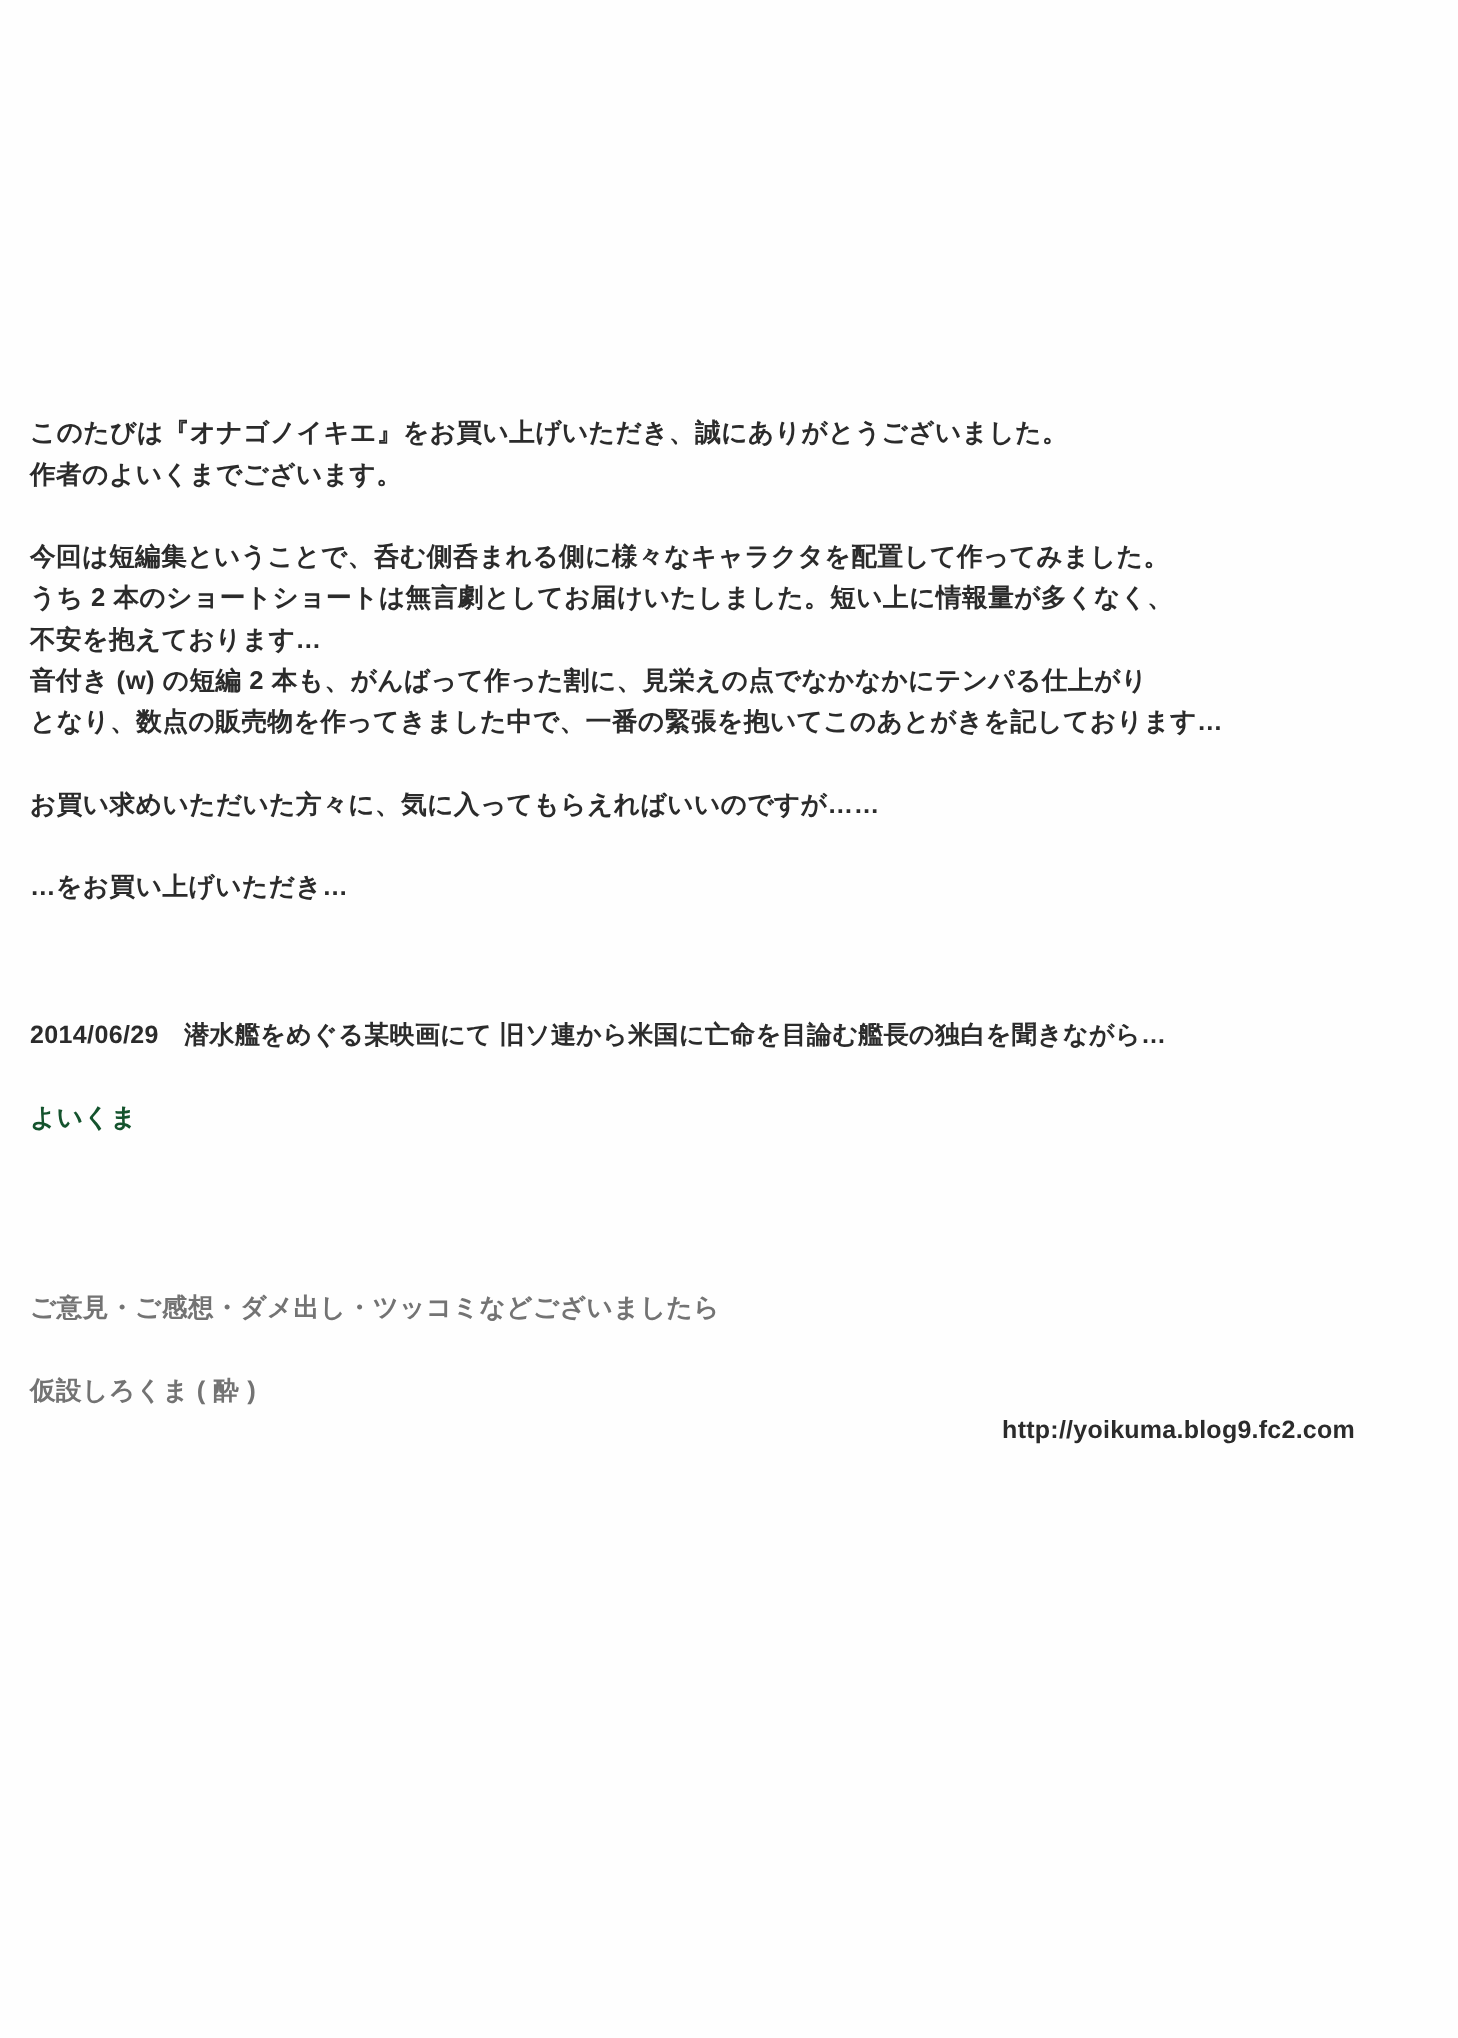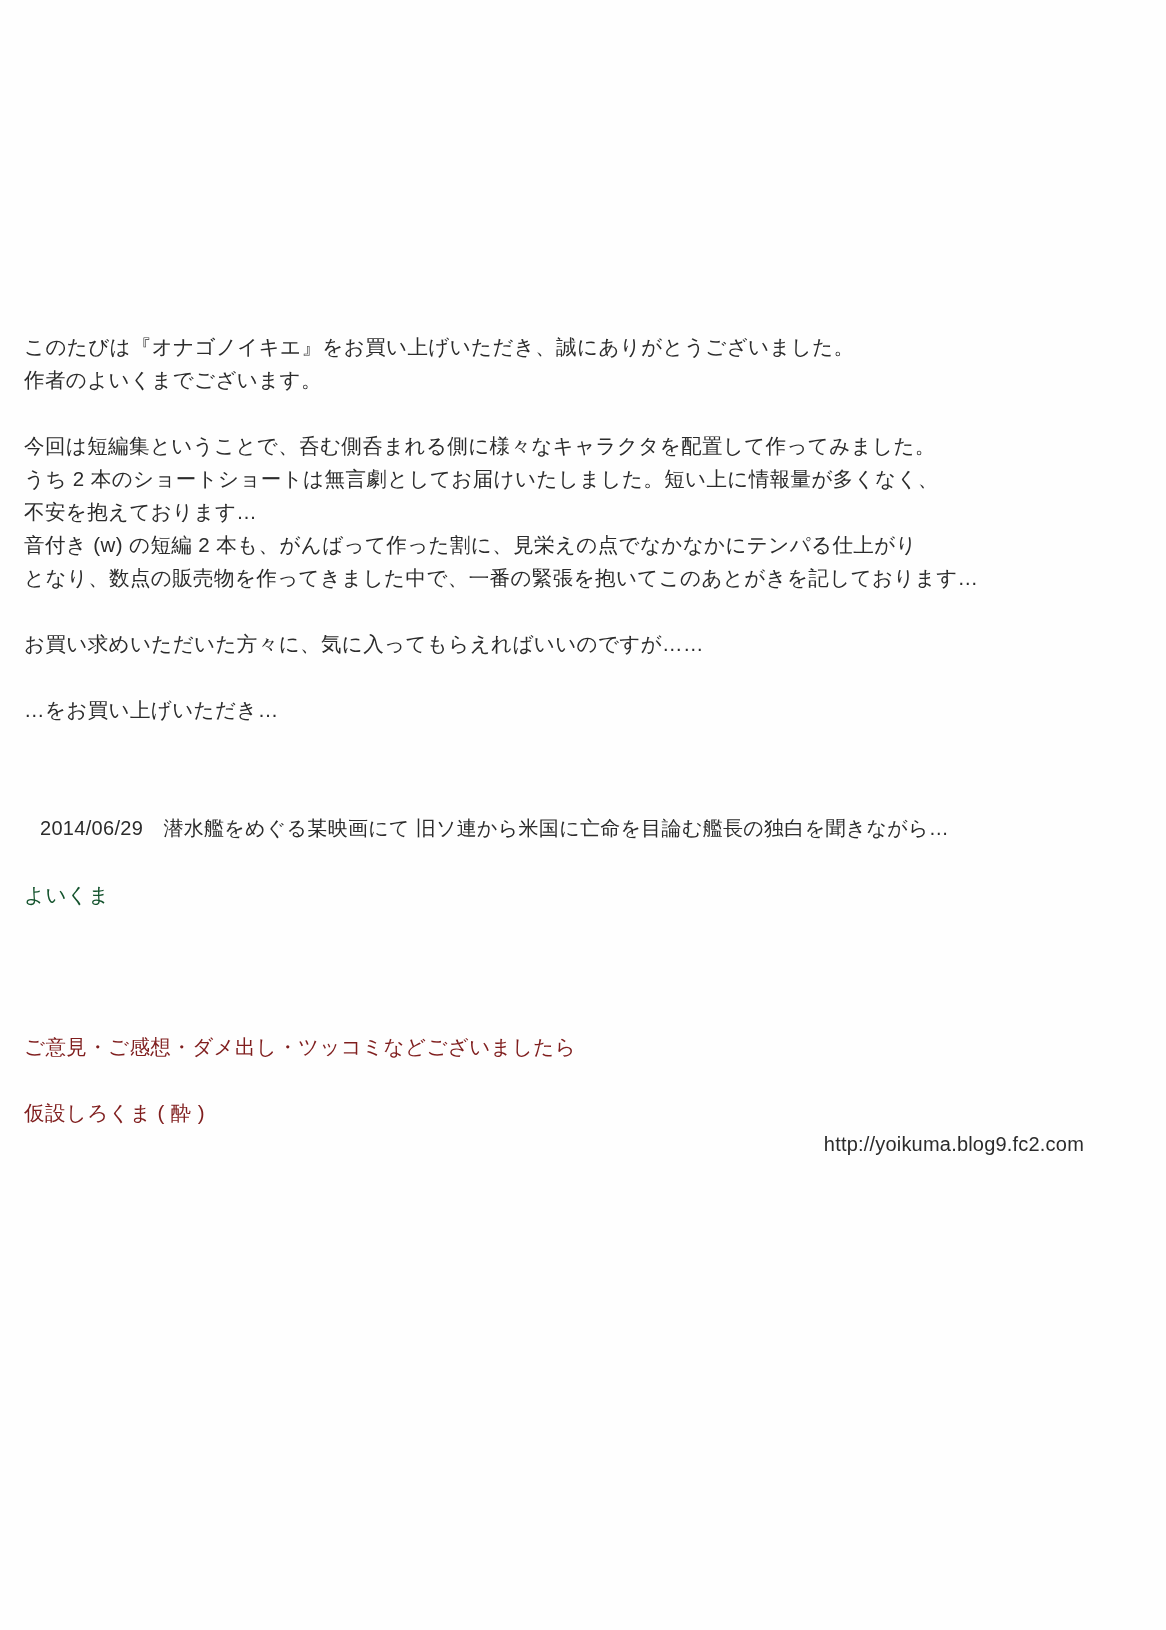--- a/index.html
+++ b/index.html
@@ -15,20 +15,21 @@
     position: relative;
     overflow: hidden;
   }
   .page {
     position: absolute;
     left: 0;
     top: 0;
     width: 1166px;
     height: 1630px;
     background: #fefefe;
+    font-weight: bold;
   }
   .content {
     position: absolute;
     left: 24px;
     top: 330px;
     width: 1060px;
   }
   .para {
     margin: 0 0 0 0;
     font-size: 20.5px;
@@ -36,21 +37,21 @@
     letter-spacing: 0.4px;
     color: #2b2b2b;
     white-space: pre-wrap;
   }
   .gap-sm { height: 33px; }
   .gap-lg { height: 86px; }
   .line {
     font-size: 20.5px;
     line-height: 33px;
     letter-spacing: 0.4px;
-    color: #7f1d1d;
+    color: #737373;
     white-space: pre-wrap;
   }
   .url {
     font-size: 20px;
     line-height: 31px;
     letter-spacing: 0.2px;
     color: #2b2b2b;
     text-align: right;
   }
   .sig {
@@ -64,21 +65,20 @@
     left: 24px;
     top: 1030px;
     width: 1060px;
   }
   .date-line {
     font-size: 20px;
     line-height: 33px;
     letter-spacing: 0.3px;
     color: #2b2b2b;
     white-space: pre-wrap;
-    margin-left: 16px;
   }
 </style>
 </head>
 <body>
 
 <div class="page">
 
   <div class="content">
 
     <div class="para">このたびは『オナゴノイキエ』をお買い上げいただき、誠にありがとうございました。</div>

